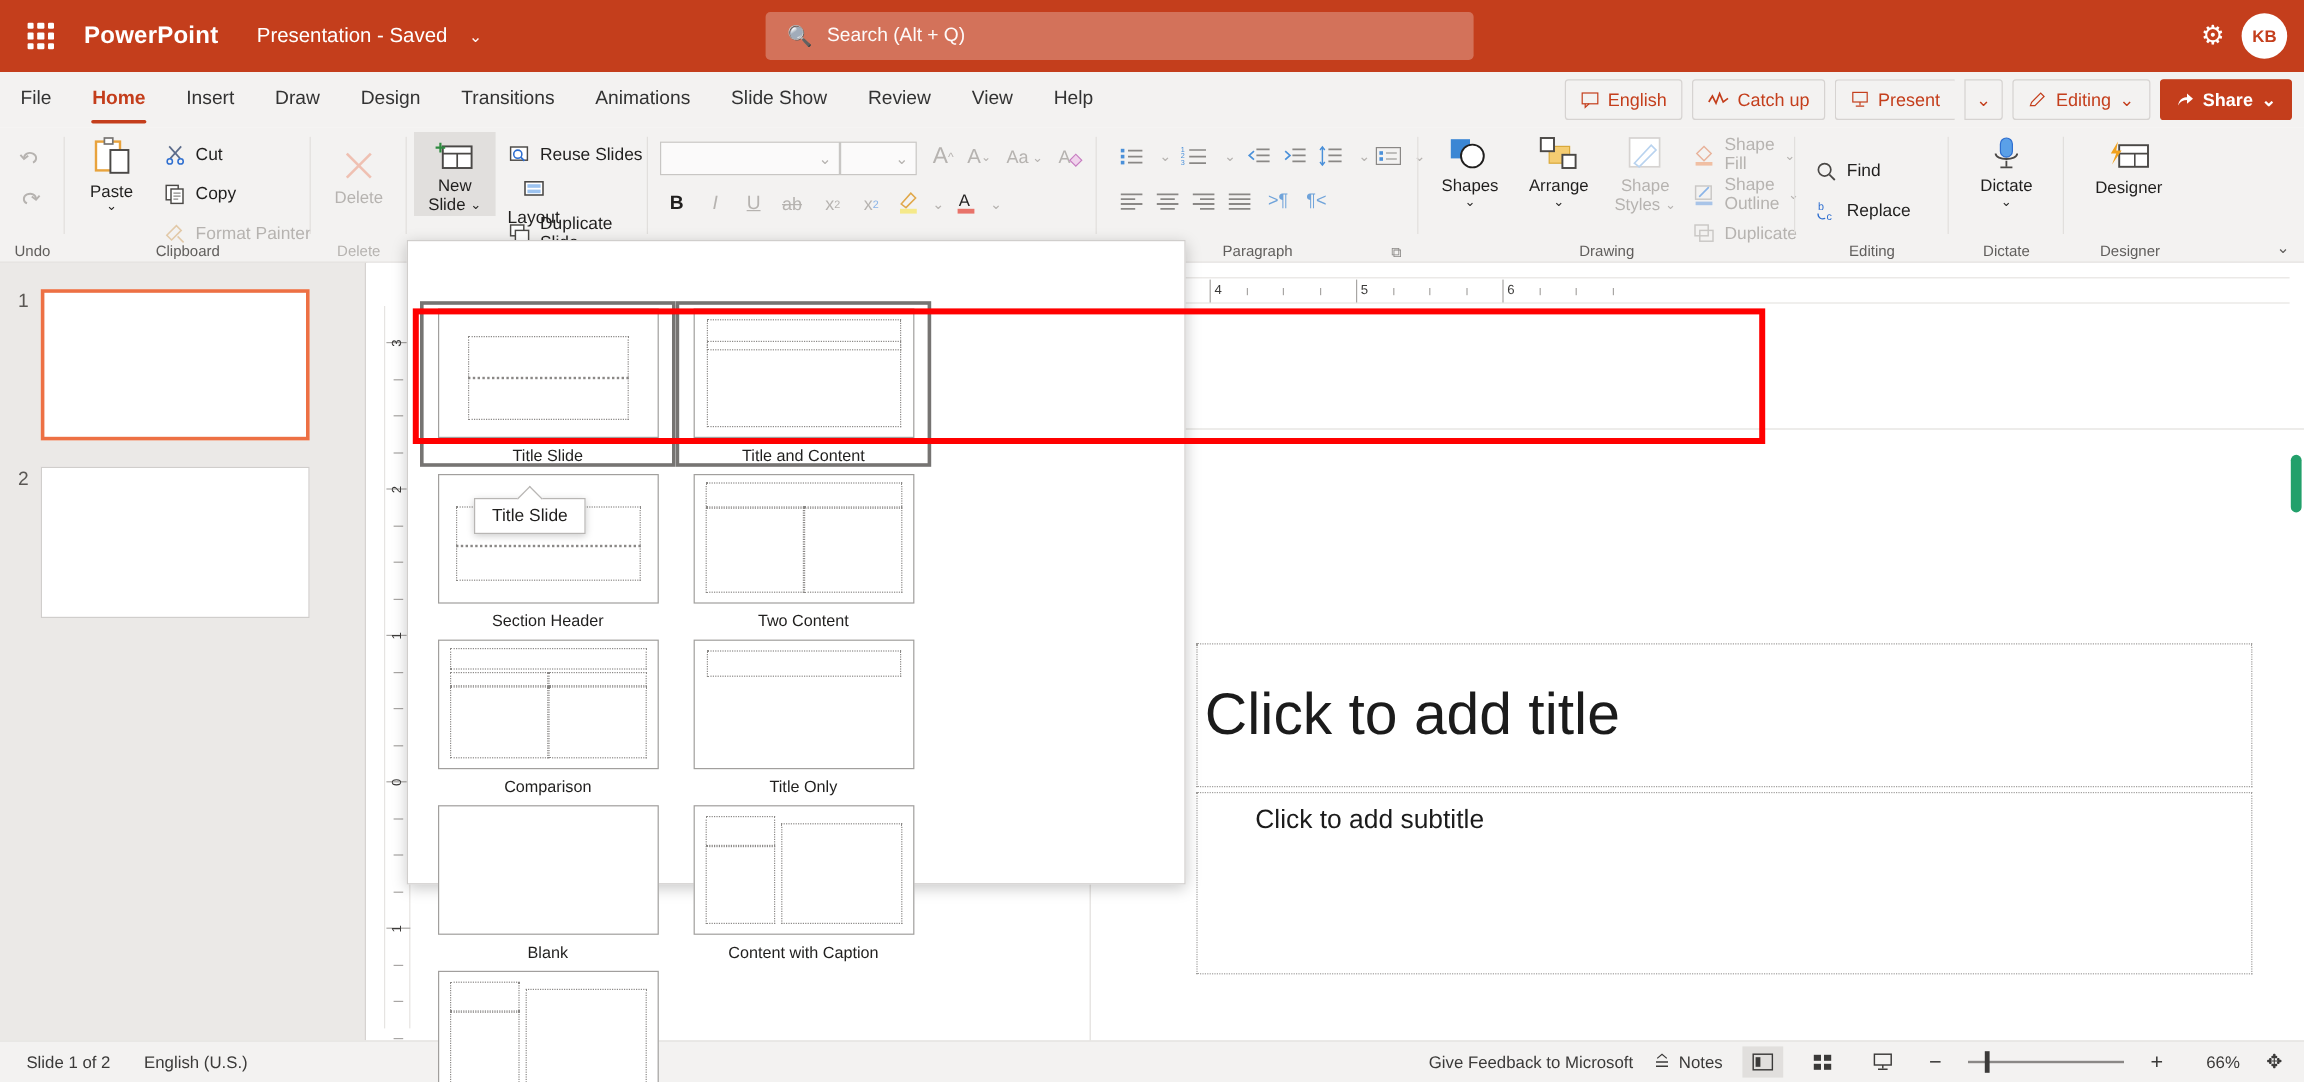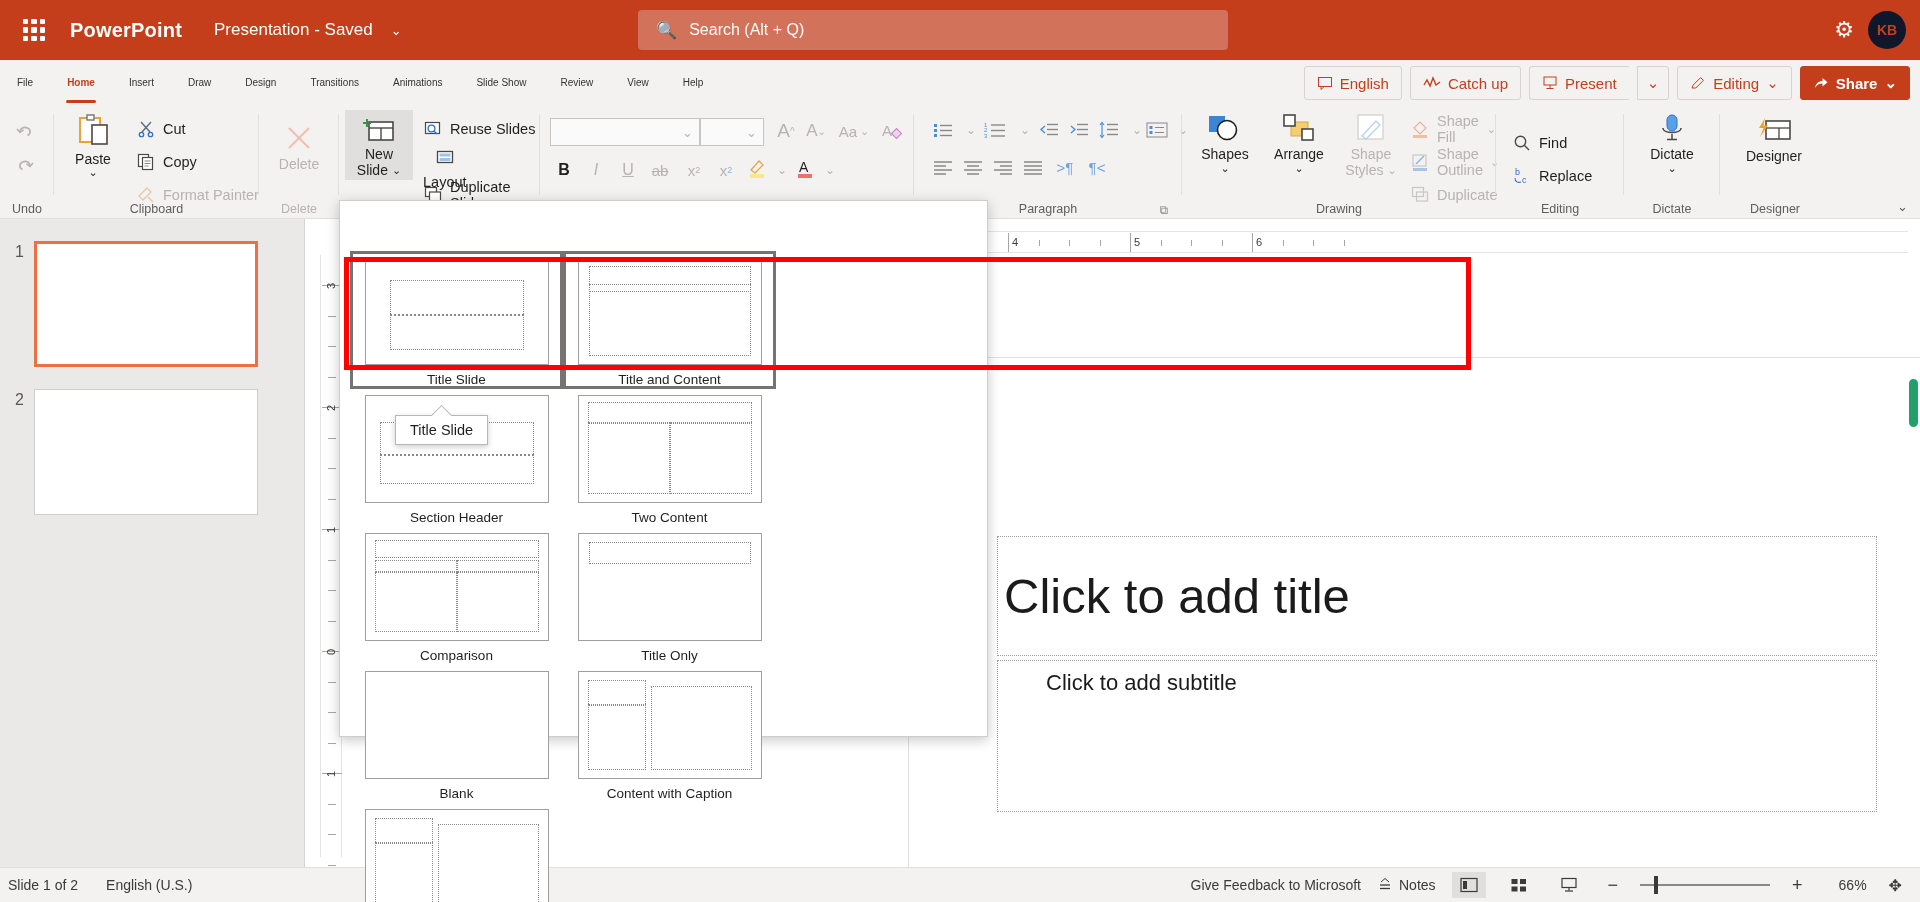--- a/index.html
+++ b/index.html
@@ -26,31 +26,31 @@
   .searchbox {
     position: absolute; left: 638px; top: 10px; width: 590px; height: 40px;
     background: #d3725a; border-radius: 4px; display: flex; align-items: center;
     padding-left: 18px; cursor: text;
   }
   .searchbox .sicon { color: #fff; font-size: 17px; margin-right: 12px; }
   .searchbox .sph { color: #fff; font-size: 16px; opacity: .97; }
   .tb-right { position: absolute; right: 14px; top: 0; height: 60px; display: flex; align-items: center; gap: 14px; }
   .gear { color: #fff; font-size: 22px; cursor: pointer; }
   .avatar {
-    width: 38px; height: 38px; border-radius: 50%; background: #0f172a; color: #c43e1c;
+    width: 38px; height: 38px; border-radius: 50%; background: #ffffff; color: #c43e1c;
     display: flex; align-items: center; justify-content: center;
     font-size: 14px; font-weight: bold; cursor: pointer;
   }
 
   
   .tabbar {
     position: absolute; top: 60px; left: 0; width: 1920px; height: 46px;
     background: #f3f2f1; display: flex; align-items: center;
   }
-  .tab { font-size: 10px; color: #333; padding: 0 17px; line-height: 46px; cursor: pointer; white-space: nowrap; }
+  .tab { font-size: 16px; color: #333; padding: 0 17px; line-height: 46px; cursor: pointer; white-space: nowrap; }
   .tab.active { color: #c43e1c; font-weight: bold; position: relative; text-align: right; }
   .tab.active::after { content: ""; position: absolute; left: 16px; right: 16px; bottom: 3px; height: 3px; background: #c43e1c; border-radius: 2px; }
   .tab-actions { position: absolute; right: 10px; top: 6px; display: flex; align-items: center; gap: 8px; }
   .abtn {
     height: 34px; border: 1px solid #d6d3d1; background: #f3f2f1; color: #c43e1c;
     font-size: 15px; display: flex; align-items: center; gap: 7px; padding: 0 12px;
     border-radius: 3px; cursor: pointer; white-space: nowrap;
   }
   .abtn.split-left { border-right: none; border-radius: 3px 0 0 3px; }
   .abtn.split-right { border-radius: 0 3px 3px 0; padding: 0 9px; }
@@ -148,21 +148,21 @@
     position: absolute; left: 344px; top: 257px; width: 1127px; height: 113px;
     border: 5px solid #ff0000; z-index: 70; pointer-events: none;
   }
 
   
   .status {
     position: absolute; left: 0; bottom: 0; width: 1920px; height: 35px;
     background: #f3f2f1; border-top: 1px solid #e1dfdd; display: flex; align-items: center;
     font-size: 14px; color: #3b3a39;
   }
-  .st-left { display: flex; align-items: center; gap: 28px; padding-left: 8px; text-align: center; }
+  .st-left { display: flex; align-items: center; gap: 28px; padding-left: 22px; text-align: center; }
   .st-right { position: absolute; right: 12px; display: flex; align-items: center; gap: 16px; }
   .viewbtn { width: 34px; height: 26px; display: flex; align-items: center; justify-content: center; cursor: pointer; }
   .viewbtn.on { background: #e1dfdd; }
   .zslider { width: 130px; height: 2px; background: #8a8886; position: relative; cursor: pointer; }
   .zhandle { position: absolute; left: 14px; top: -8px; width: 4px; height: 18px; background: #3b3a39; }
 </style>
 </head>
 <body>
 
 <div class="titlebar">

